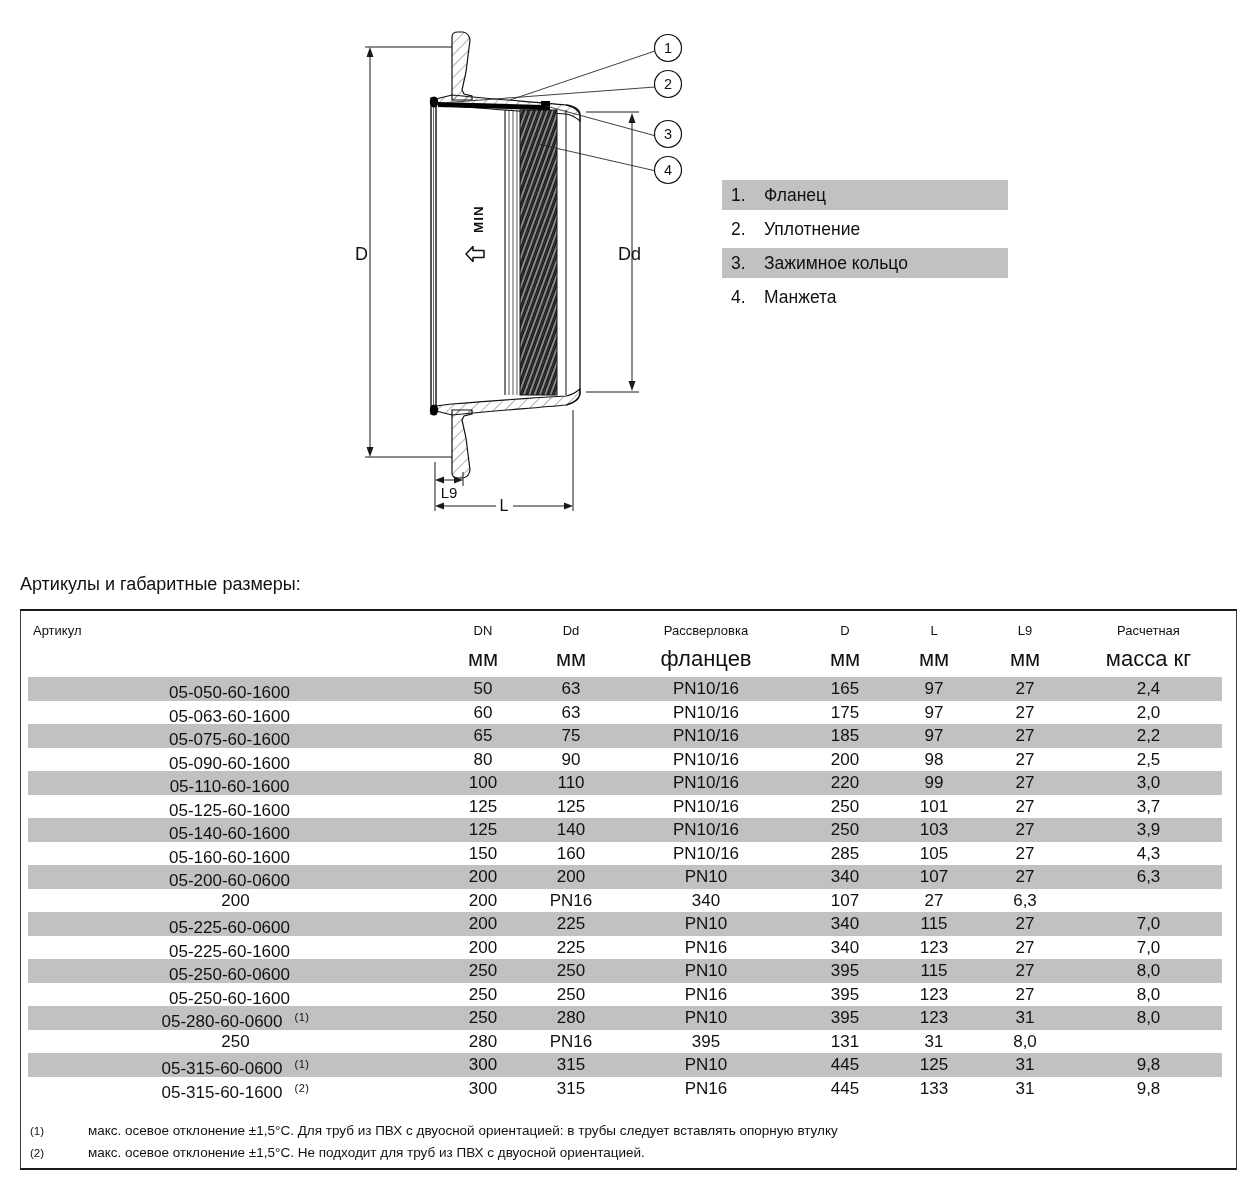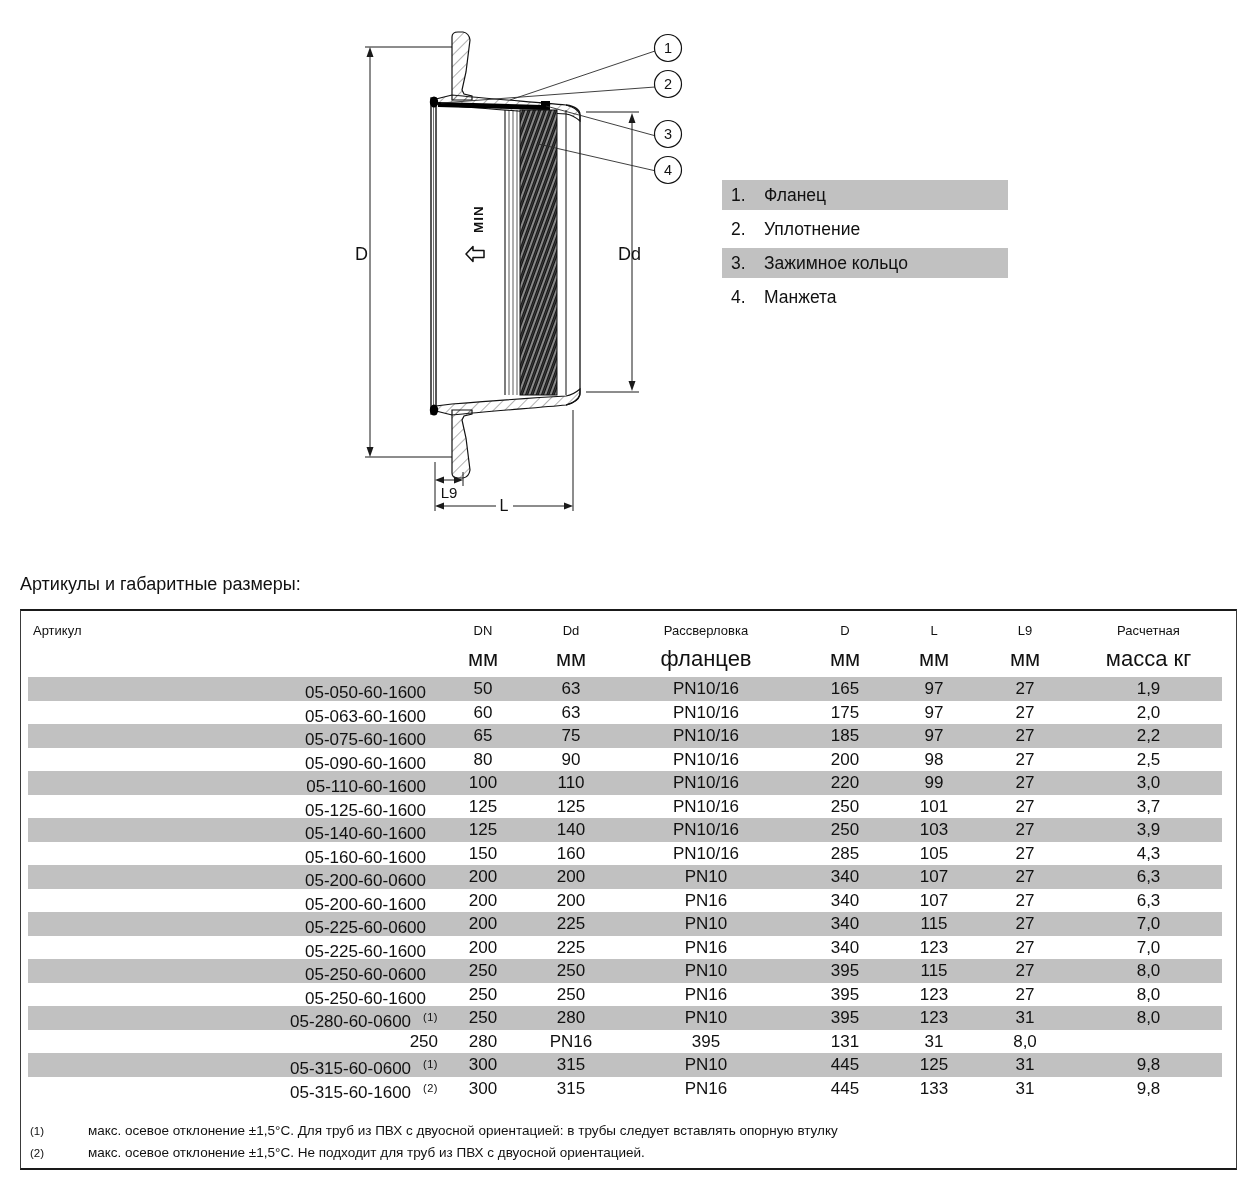--- a/index.html
+++ b/index.html
@@ -23,21 +23,21 @@
        border-left:1.5px solid #3a3a3a;border-right:1.5px solid #3a3a3a;}
   .thead,.trows{padding:0 14px 0 7px;}
   .thead-grid,.trow{display:grid;grid-template-columns:410px 90px 86px 184px 94px 84px 98px 149px;}
   .hcell{text-align:center;}
   .hcell:first-child{text-align:left;padding-left:5px;}
   .hl{height:36px;line-height:40px;font-size:13px;}
   .hu{height:30px;line-height:24px;font-size:22px;}
   .trow{height:23.5px;}
   .trow.shaded{background:var(--shade,#c1c1c1);}
   .cell{text-align:center;line-height:23.5px;font-size:17px;white-space:nowrap;}
-  .trow .cell:first-child{text-align:right;padding-left:5px;}
+  .trow .cell:first-child{text-align:center;padding-left:5px;}
   .note-sup{font-size:11px;vertical-align:6px;margin-left:12px;letter-spacing:.5px;}
   .fnotes{margin-top:20px;padding:0 14px 4px 9px;}
   .fnrow{display:grid;grid-template-columns:58px 1fr;font-size:13.5px;line-height:22px;}
   .fn-marker{font-size:11.5px;line-height:22px;}
 
   svg text{font-family:"Liberation Sans","DejaVu Sans",sans-serif;}
 </style>
 </head>
 <body>
 
@@ -212,21 +212,21 @@
     </div>
     <div class="trows">
         <div class="trow shaded">
     <div class="cell"><span>05-050-60-1600</span><sup class="note-sup"></sup></div>
     <div class="cell">50</div>
     <div class="cell">63</div>
     <div class="cell">PN10/16</div>
     <div class="cell">165</div>
     <div class="cell">97</div>
     <div class="cell">27</div>
-    <div class="cell">1,9</div>
+    <div class="cell">2,4</div>
   </div>
         <div class="trow">
     <div class="cell"><span>05-063-60-1600</span><sup class="note-sup"></sup></div>
     <div class="cell">60</div>
     <div class="cell">63</div>
     <div class="cell">PN10/16</div>
     <div class="cell">175</div>
     <div class="cell">97</div>
     <div class="cell">27</div>
     <div class="cell">2,0</div>
@@ -295,21 +295,20 @@
     <div class="cell"><span>05-200-60-0600</span><sup class="note-sup"></sup></div>
     <div class="cell">200</div>
     <div class="cell">200</div>
     <div class="cell">PN10</div>
     <div class="cell">340</div>
     <div class="cell">107</div>
     <div class="cell">27</div>
     <div class="cell">6,3</div>
   </div>
         <div class="trow">
-    <div class="cell"><span>05-200-60-1600</span><sup class="note-sup"></sup></div>
     <div class="cell">200</div>
     <div class="cell">200</div>
     <div class="cell">PN16</div>
     <div class="cell">340</div>
     <div class="cell">107</div>
     <div class="cell">27</div>
     <div class="cell">6,3</div>
   </div>
         <div class="trow shaded">
     <div class="cell"><span>05-225-60-0600</span><sup class="note-sup"></sup></div>

